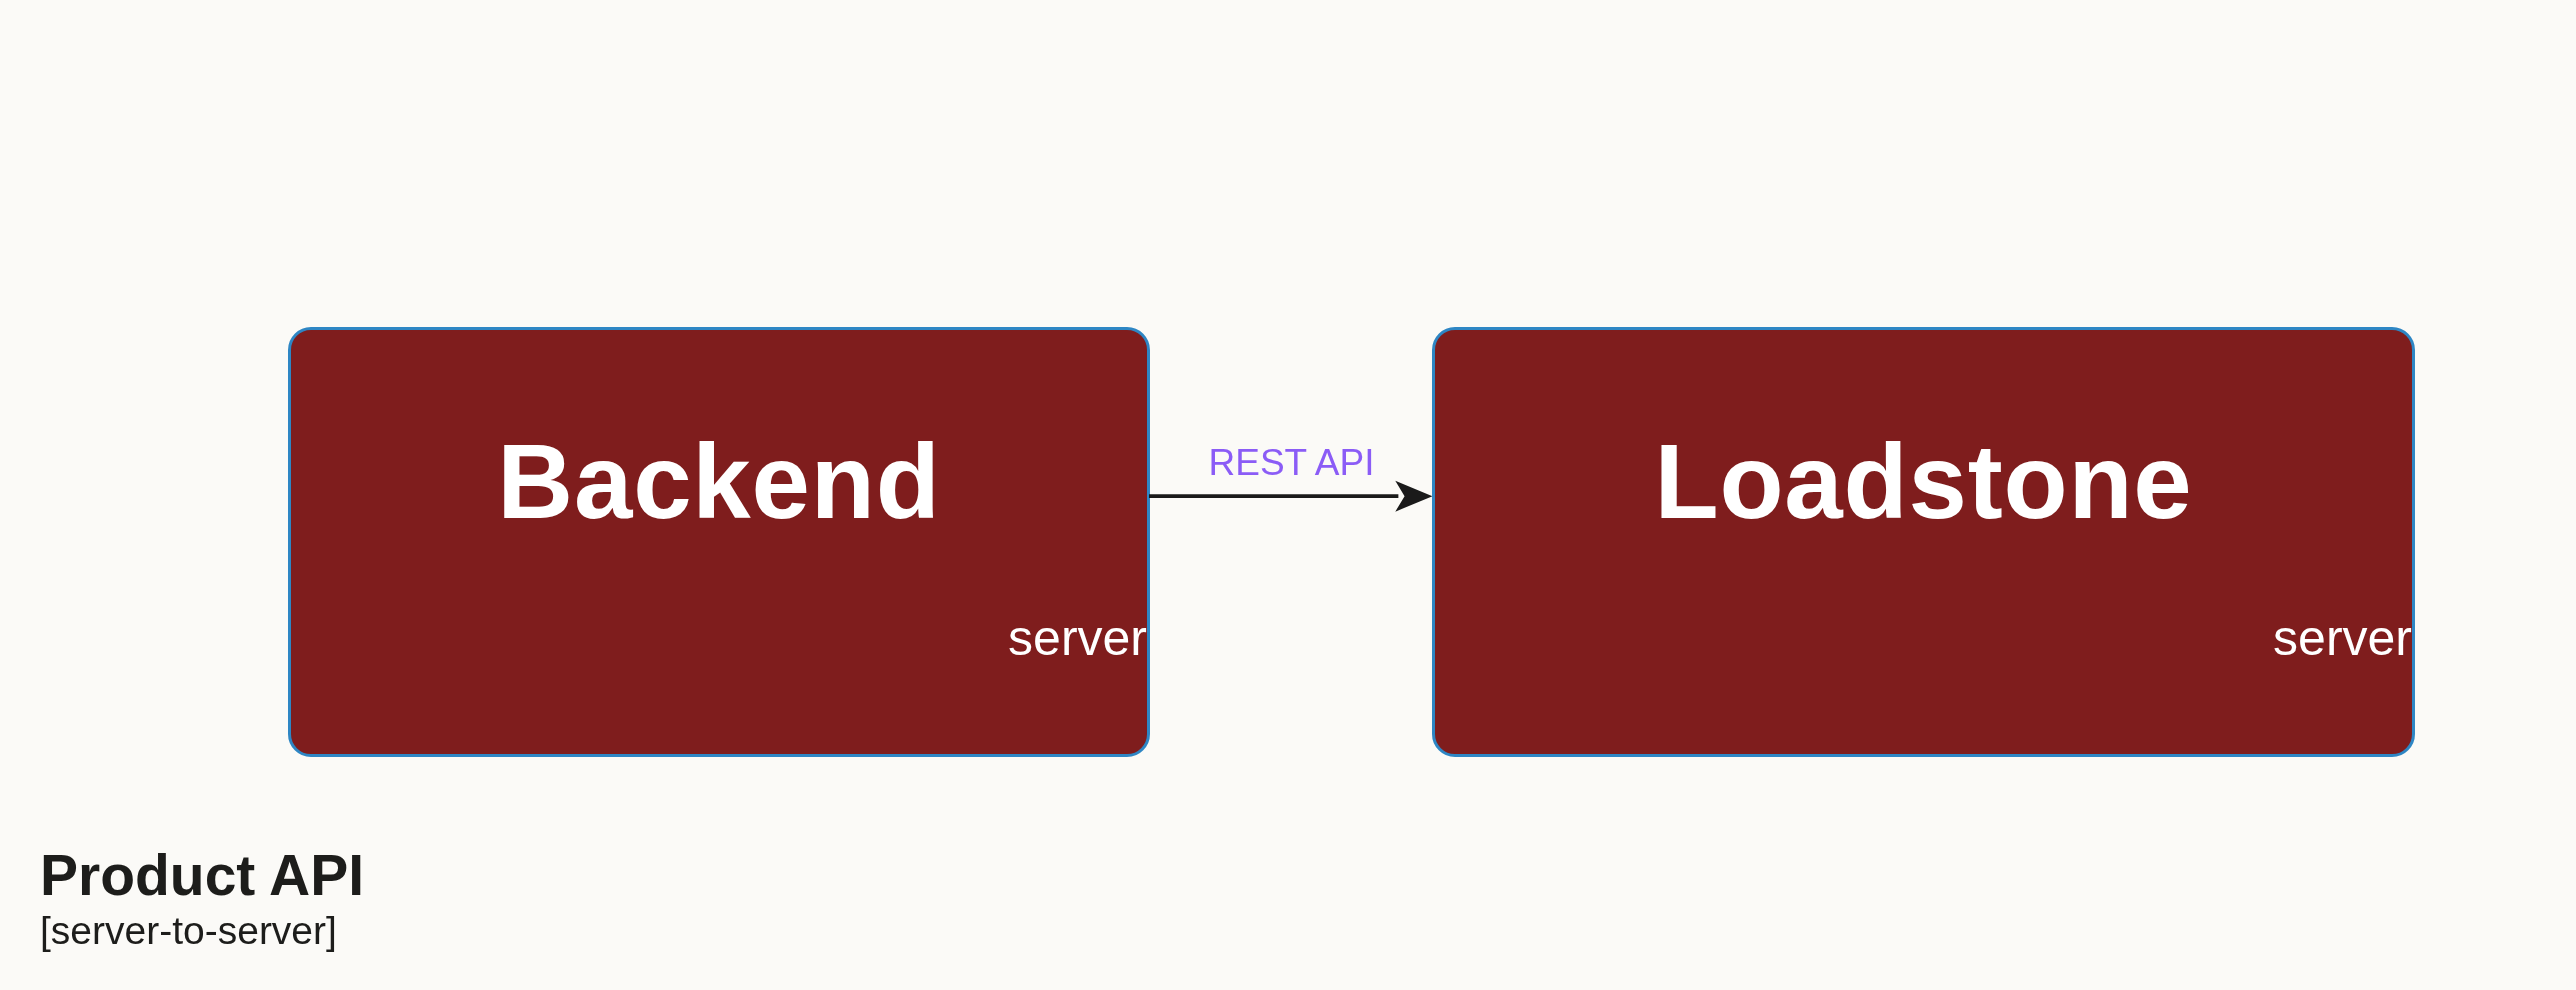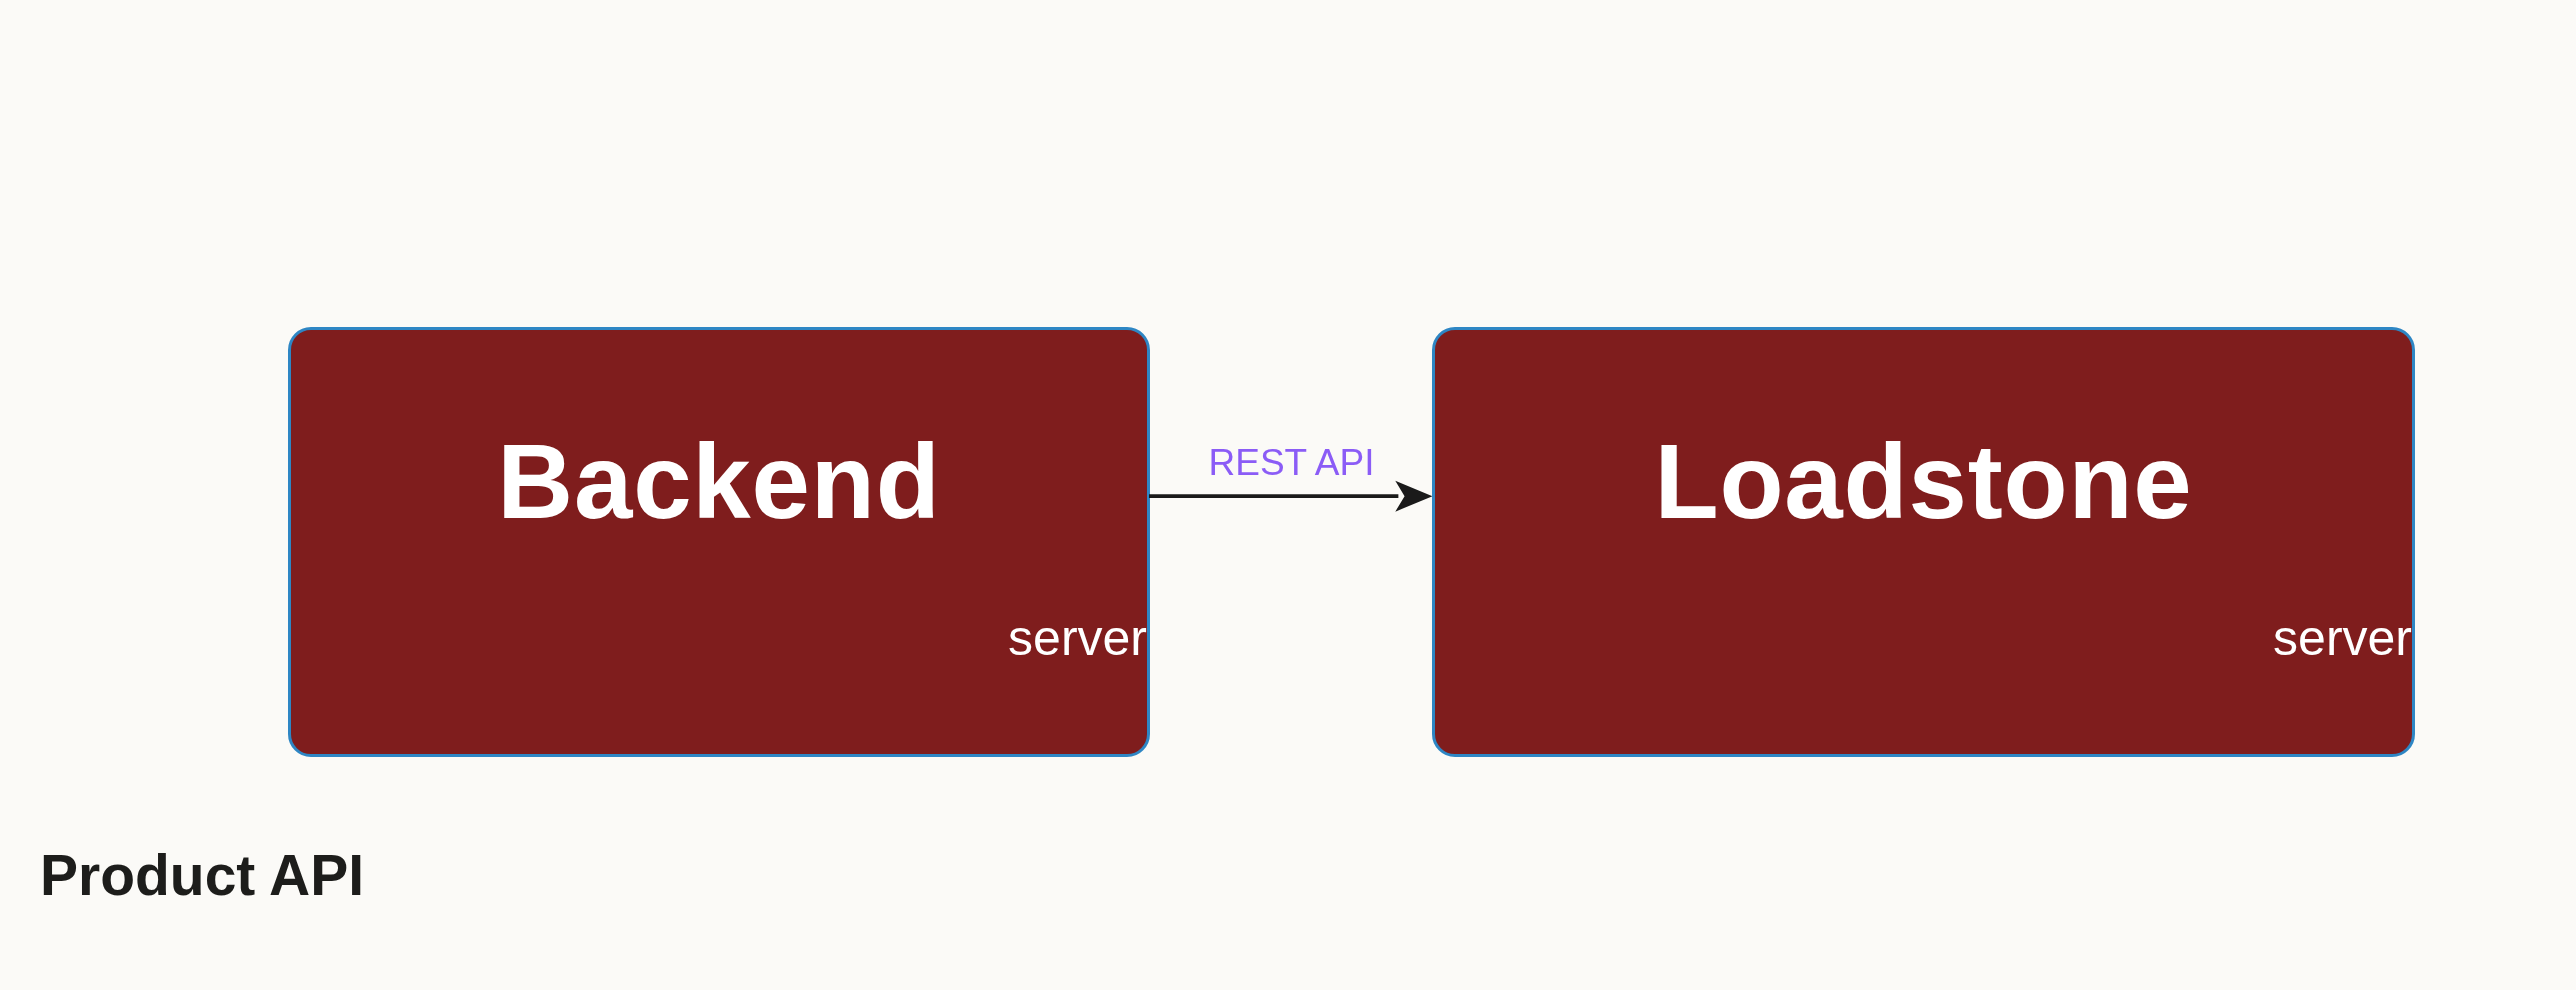--- a/index.html
+++ b/index.html
@@ -114,16 +114,17 @@
     </svg>
   </div>
 
   <div class="node node-loadstone">
     <div class="node-title">Loadstone</div>
     <div class="node-subtitle">server</div>
   </div>
 
   <div class="caption">
     <div class="caption-title">Product API</div>
+    <div class="caption-subtitle">[server-to-server]</div>
   </div>
 
 </div>
 
 
 </body></html>

